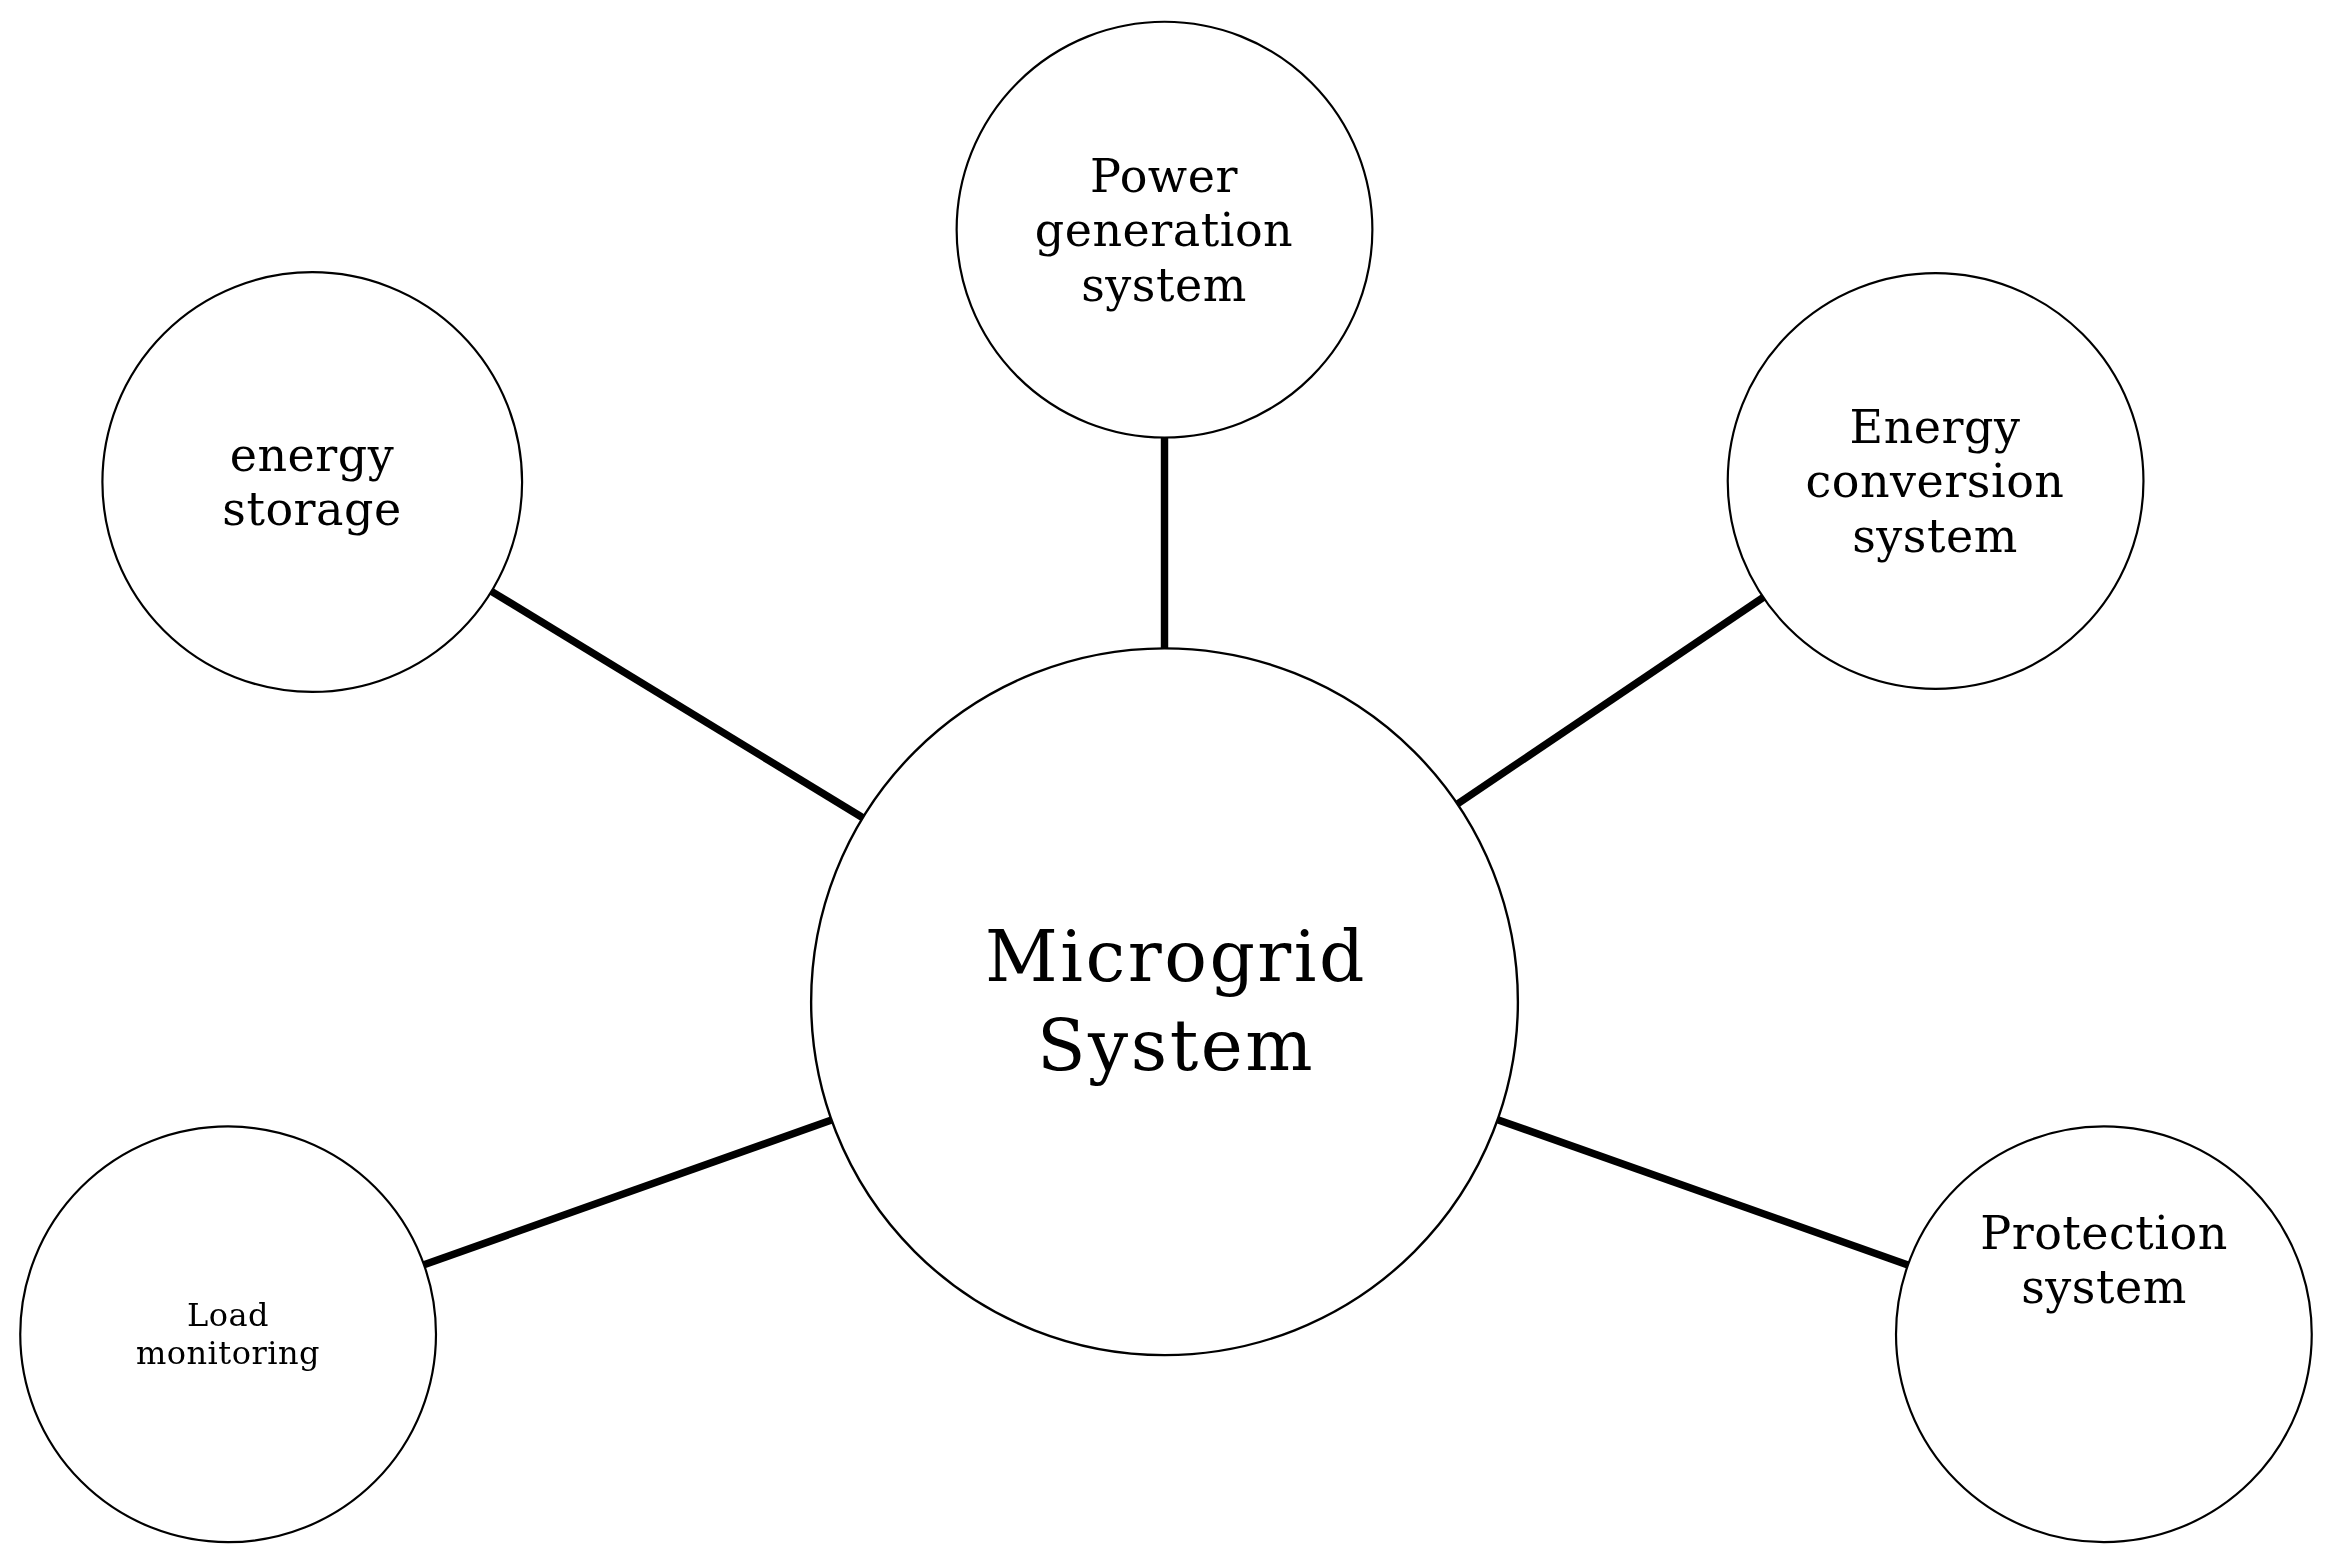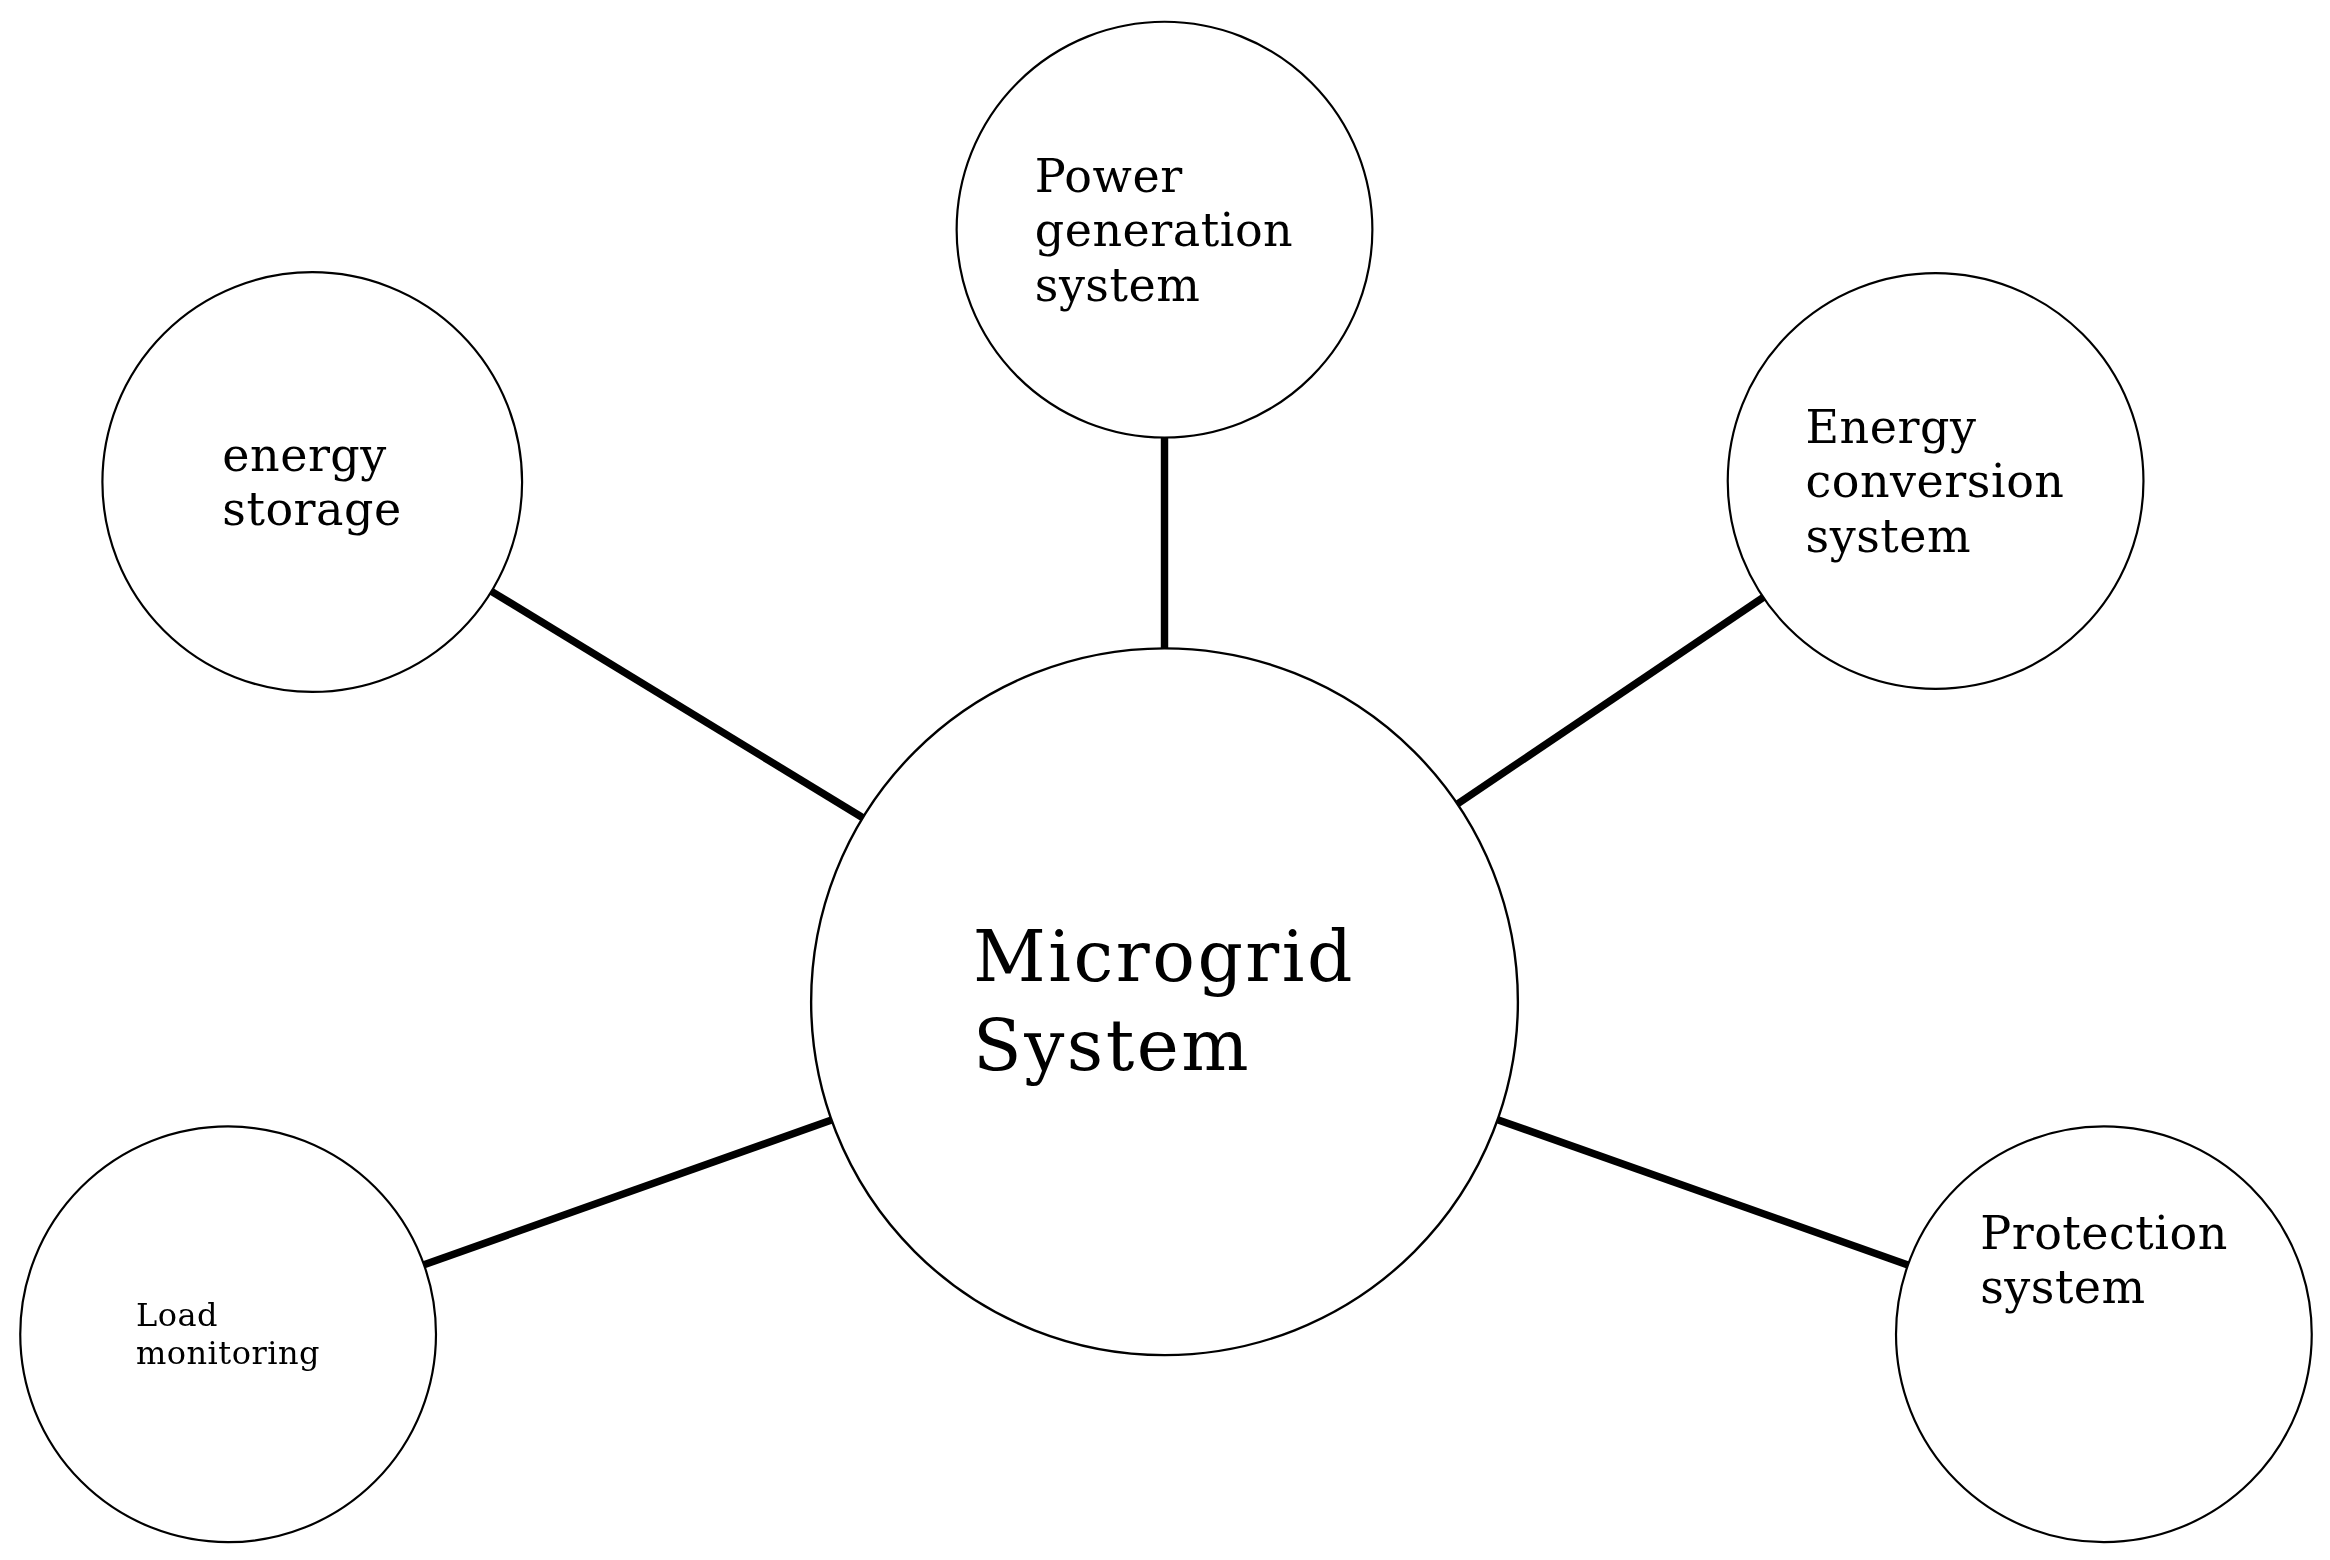--- a/index.html
+++ b/index.html
@@ -34,37 +34,39 @@
   .node-circle.central {
     stroke-width: 2.4;
   }
   .edge-line {
     stroke: #000000;
     stroke-width: 7.5;
     stroke-linecap: butt;
   }
   .node-label {
     position: absolute;
+    text-align: center;
     color: #000000;
     font-family: "DejaVu Serif", "Liberation Serif", serif;
     font-weight: 400;
     line-height: 1.18;
     white-space: pre-line;
     transform: translate(-50%, -50%);
     pointer-events: none;
     letter-spacing: 0.01em;
   }
   .node-label.satellite {
     font-size: 46px;
     letter-spacing: 0.5px;
   }
   .node-label.central {
     font-size: 71px;
     letter-spacing: 2.5px;
     line-height: 1.25;
+    margin-left: 12px;
   }
 </style>
 </head>
 <body>
 
 <div id="diagram-root">
 
   <svg id="diagram-svg" viewBox="0 0 2354 1576" xmlns="http://www.w3.org/2000/svg">
     <g id="edge-layer">
         <line class="edge-line" x1="1176" y1="655" x2="1176" y2="442" stroke-width="7.5"></line>

